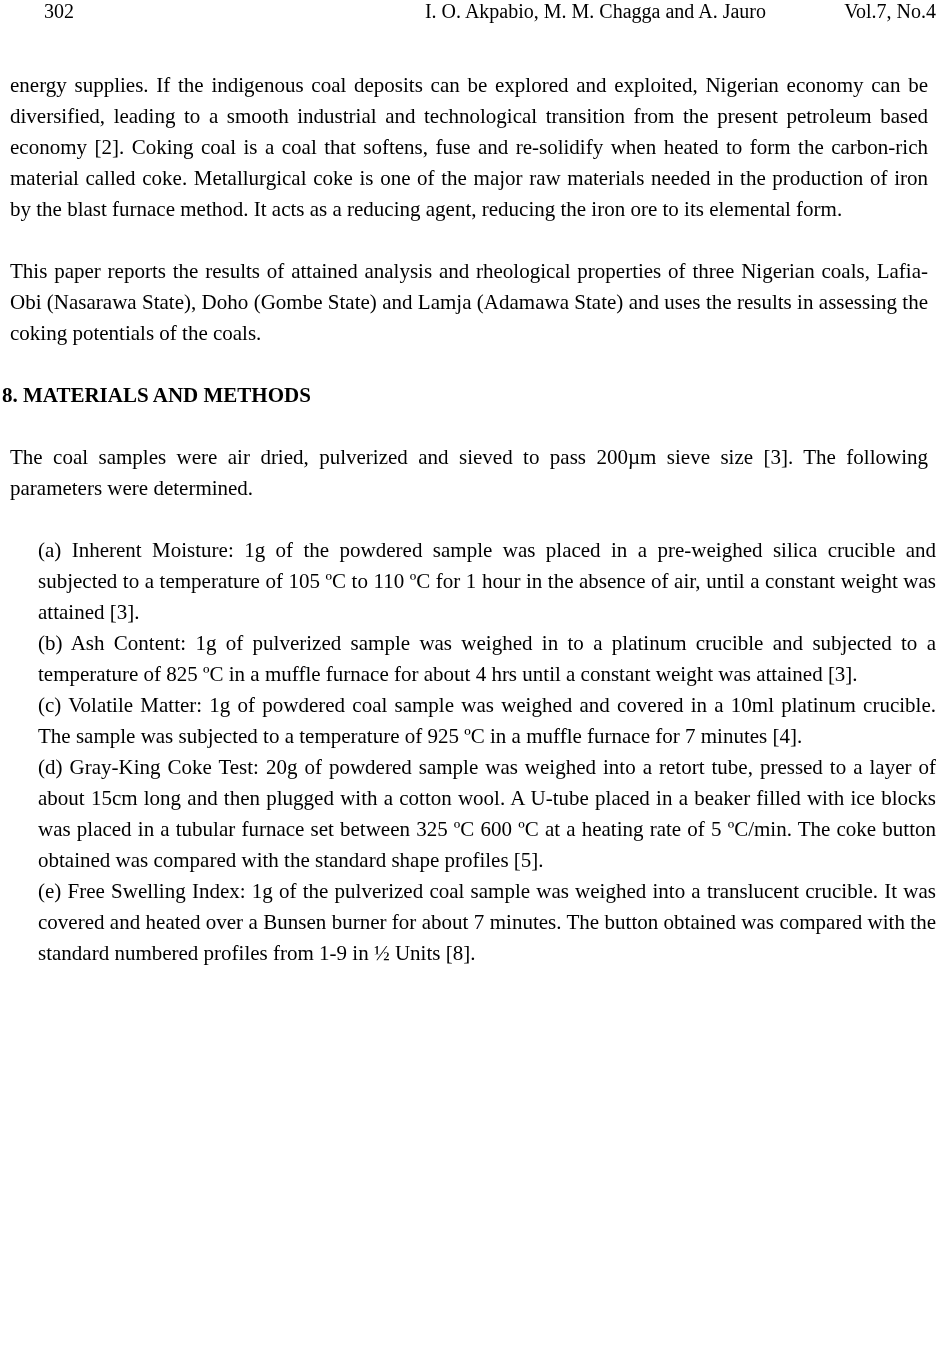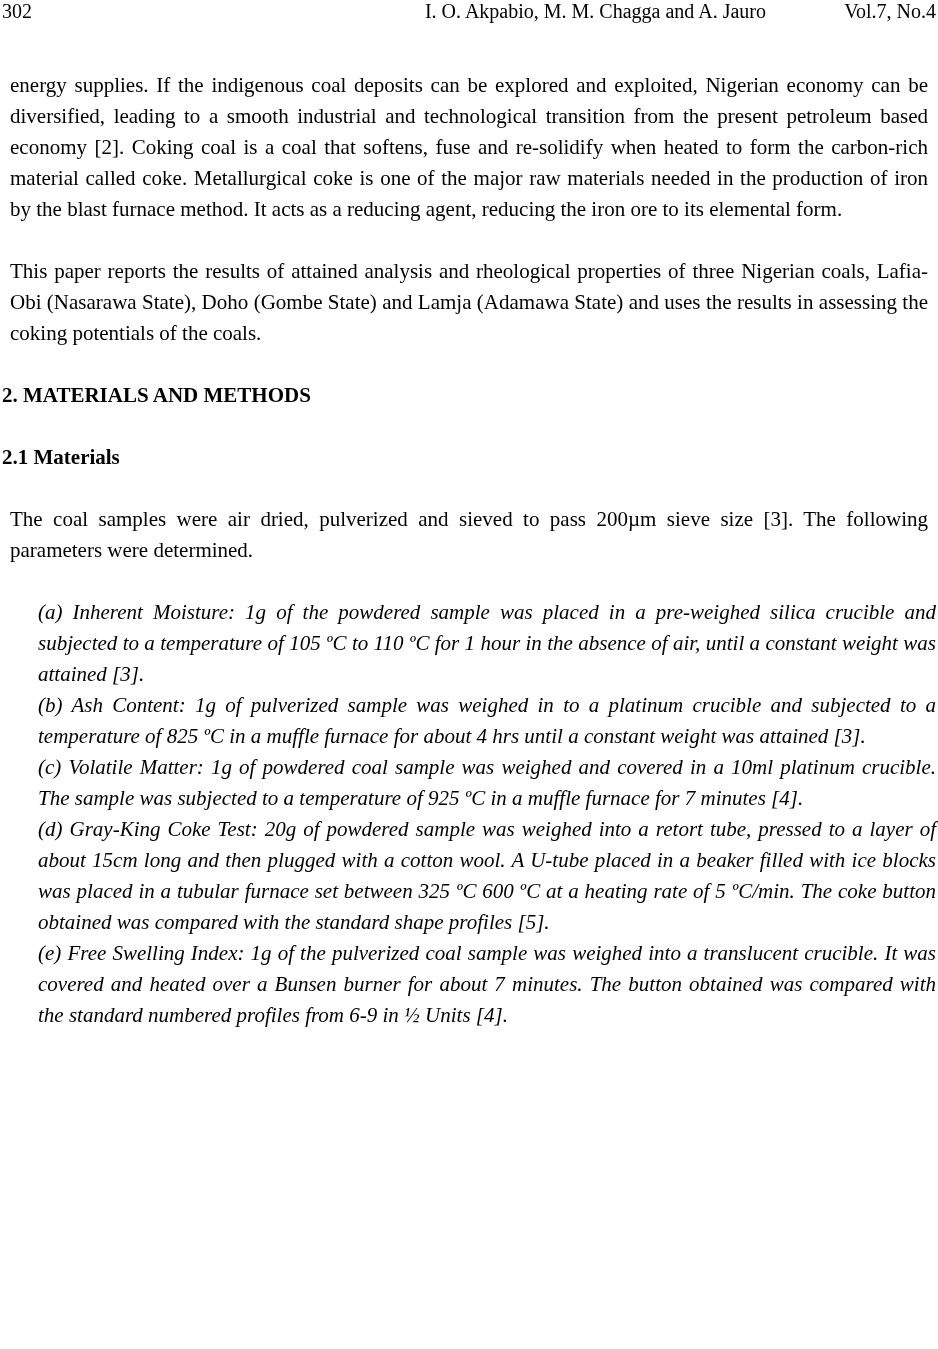--- a/index.html
+++ b/index.html
@@ -18,42 +18,41 @@
     color: #000000;
     font-family: "Liberation Serif", "DejaVu Serif", serif;
     font-size: 21px;
   }
   .page-header {
     display: flex;
     align-items: baseline;
     font-size: 20px;
     line-height: 22px;
   }
-  .ph-left  { flex: 0 0 170px; text-align: left; }
+  .ph-left  { flex: 0 0 170px; text-align: left; margin-left: 42px; }
   .ph-center{ flex: 1 1 auto;  text-align: right; }
   .ph-right { flex: 0 0 170px; text-align: right; }
   .body-text {
     margin-top: 48px;
     line-height: 31px;
     text-align: justify;
   }
   .para {
     margin: 31px 8px;
   }
   .para.first { margin-top: 0; }
   .sec, .sub {
     font-size: 21px;
     font-weight: bold;
     line-height: 31px;
     margin: 31px 0;
     text-align: left;
   }
   .method-list {
     margin-left: 36px;
-    font-style: italic;
   }
   .list-item {
     margin: 0;
     text-align: justify;
   }
 </style>
 </head>
 <body>
 
 <div class="page">
@@ -63,30 +62,29 @@
     <span class="ph-center">I. O. Akpabio, M. M. Chagga and A. Jauro</span>
     <span class="ph-right">Vol.7, No.4</span>
   </div>
 
   <div class="body-text">
 
     <p class="para first">energy supplies. If the indigenous coal deposits can be explored and exploited, Nigerian economy can be diversified, leading to a smooth industrial and technological transition from the present petroleum based economy [2]. Coking coal is a coal that softens, fuse and re-solidify when heated to form the carbon-rich material called coke. Metallurgical coke is one of the major raw materials needed in the production of iron by the blast furnace method. It acts as a reducing agent, reducing the iron ore to its elemental form.</p>
 
     <p class="para">This paper reports the results of attained analysis and rheological properties of three Nigerian coals, Lafia-Obi (Nasarawa State), Doho (Gombe State) and Lamja (Adamawa State) and uses the results in assessing the coking potentials of the coals.</p>
 
-    <h2 class="sec">2. MATERIALS AND METHODS</h2>
+    <h2 class="sec">8. MATERIALS AND METHODS</h2>
 
-    <h3 class="sub">2.1 Materials</h3>
 
 
 
     <p class="para">The coal samples were air dried, pulverized and sieved to pass 200µm sieve size [3]. The following parameters were determined.</p>
 
     <div class="method-list">
       <p class="list-item">(a) Inherent Moisture: 1g of the powdered sample was placed in a pre-weighed silica crucible and subjected to a temperature of 105 ºC to 110 ºC for 1 hour in the absence of air, until a constant weight was attained [3].</p>
       <p class="list-item">(b) Ash Content: 1g of pulverized sample was weighed in to a platinum crucible and subjected to a temperature of 825 ºC in a muffle furnace for about 4 hrs until a constant weight was attained [3].</p>
       <p class="list-item">(c) Volatile Matter: 1g of powdered coal sample was weighed and covered in a 10ml platinum crucible. The sample was subjected to a temperature of 925 ºC in a muffle furnace for 7 minutes [4].</p>
       <p class="list-item">(d) Gray-King Coke Test: 20g of powdered sample was weighed into a retort tube, pressed to a layer of about 15cm long and then plugged with a cotton wool. A U-tube placed in a beaker filled with ice blocks was placed in a tubular furnace set between 325 ºC 600 ºC  at a heating rate of 5 ºC/min. The coke button obtained was compared with the standard shape profiles [5].</p>
-      <p class="list-item">(e) Free Swelling Index: 1g of the pulverized coal sample was weighed into a translucent crucible. It was covered and heated over a Bunsen burner for about 7 minutes. The button obtained was compared with the standard numbered profiles from 6-9 in ½ Units [4].</p>
+      <p class="list-item">(e) Free Swelling Index: 1g of the pulverized coal sample was weighed into a translucent crucible. It was covered and heated over a Bunsen burner for about 7 minutes. The button obtained was compared with the standard numbered profiles from 1-9 in ½ Units [8].</p>
     </div>
 
   </div>
 </div>
 
 </body></html>

